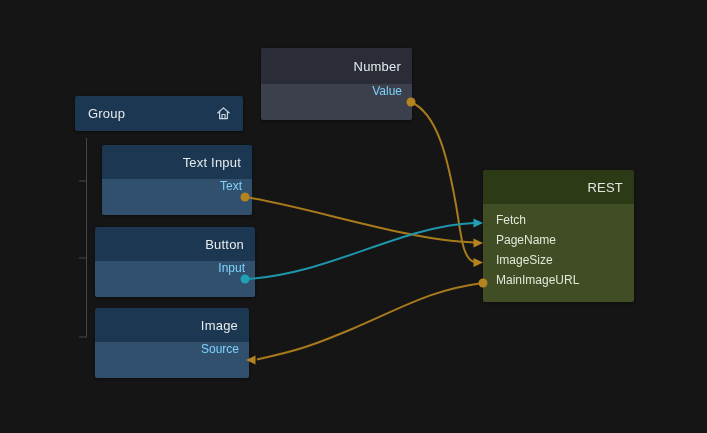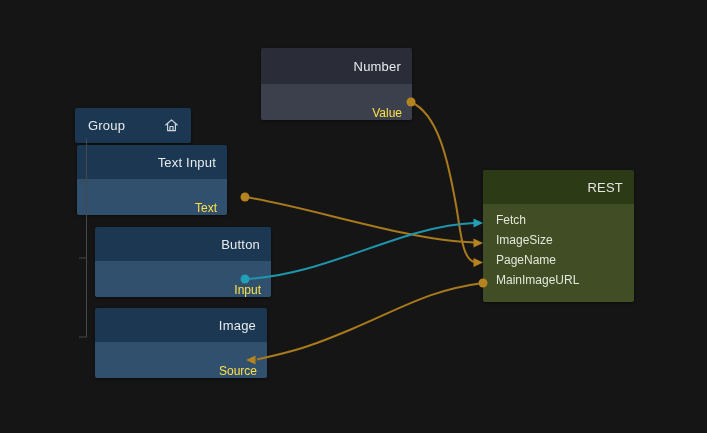--- a/index.html
+++ b/index.html
@@ -8,22 +8,22 @@
     background:#151515;
     font-family:"Liberation Sans","DejaVu Sans",sans-serif;
     -webkit-font-smoothing:antialiased;
   }
   .node{position:absolute;border-radius:2px;overflow:hidden;box-shadow:0 1px 3px rgba(0,0,0,.45);}
   .node .hdr{
     height:34px;display:flex;align-items:center;
     padding:0 11px 0 13px;font-size:13px;color:#e7ebee;letter-spacing:.2px;justify-content:flex-end;
   }
   .node .row{
-    height:36px;display:flex;align-items:flex-end;
-    padding:0 10px 0 13px;font-size:12px;color:#fde047;
+    height:36px;display:flex;align-items:flex-start;
+    padding:0 10px 0 13px;font-size:12px;color:#7dd3fc;
   }
   .node .row.out{justify-content:flex-end;}
   
   .blue .hdr{background:#1b3751;}
   .blue .row{background:#31506e;}
   
   .gray .hdr{background:#2a2d38;height:36px;}
   .gray .row{background:#3c404c;}
   
   .green .hdr{background:#2c3a15;color:#e5e5e5;}
@@ -33,52 +33,52 @@
     padding:0 13px;font-size:12px;color:#e3e7da;
   }
   .home-icon{margin-left:auto;display:flex;align-items:center;}
   .wires{position:absolute;left:0;top:0;width:707px;height:433px;pointer-events:none;}
 </style>
 </head>
 <body>
 
 <div class="canvas">
 
-  <div class="node blue" style="left:75px;top:108px;width:116px">
+  <div class="node blue" style="left:75px;top:96px;width:168px">
     <div class="hdr" style="height:35px">
       <span>Group</span>
       <span class="home-icon">
         <svg width="17" height="17" viewBox="0 0 20 20" fill="none" stroke="#ccd6de" stroke-width="1.4" stroke-linejoin="round" stroke-linecap="round">
           <path d="M3.2 9.4 L10 3.4 L16.8 9.4"></path>
           <path d="M5.4 7.6 V16 H14.6 V7.6"></path>
           <path d="M8.2 16 V11.2 H11.8 V16"></path>
         </svg>
       </span>
     </div>
   </div>
 
-  <div class="node blue" style="left:77px;top:145px;width:150px">
+  <div class="node blue" style="left:102px;top:145px;width:150px">
     <div class="hdr">
         <span>Text Input</span>
       </div>
     <div class="row out">
       <span>Text</span>
     </div>
   </div>
 
-  <div class="node blue" style="left:95px;top:227px;width:176px">
+  <div class="node blue" style="left:95px;top:227px;width:160px">
     <div class="hdr">
         <span>Button</span>
       </div>
     <div class="row out">
       <span>Input</span>
     </div>
   </div>
 
-  <div class="node blue" style="left:95px;top:308px;width:172px">
+  <div class="node blue" style="left:95px;top:308px;width:154px">
     <div class="hdr">
         <span>Image</span>
       </div>
     <div class="row out">
       <span>Source</span>
     </div>
   </div>
 
   <div class="node gray" style="left:261px;top:48px;width:151px">
     <div class="hdr">
@@ -91,24 +91,24 @@
 
   <div class="node green" style="left:483px;top:170px;width:151px">
     <div class="hdr">
         <span>REST</span>
       </div>
     <div class="body">
       <div class="prow">
         <span>Fetch</span>
       </div>
       <div class="prow">
-        <span>ImageSize</span>
+        <span>PageName</span>
       </div>
       <div class="prow">
-        <span>PageName</span>
+        <span>ImageSize</span>
       </div>
       <div class="prow">
         <span>MainImageURL</span>
       </div>
     </div>
   </div>
 
   <svg class="wires" viewBox="0 0 707 433">
 
     <path d="M86.5,138 V337 M86.5,181 H79 M86.5,258 H79 M86.5,337 H79" stroke="#45484b" stroke-width="1" fill="none"></path>

